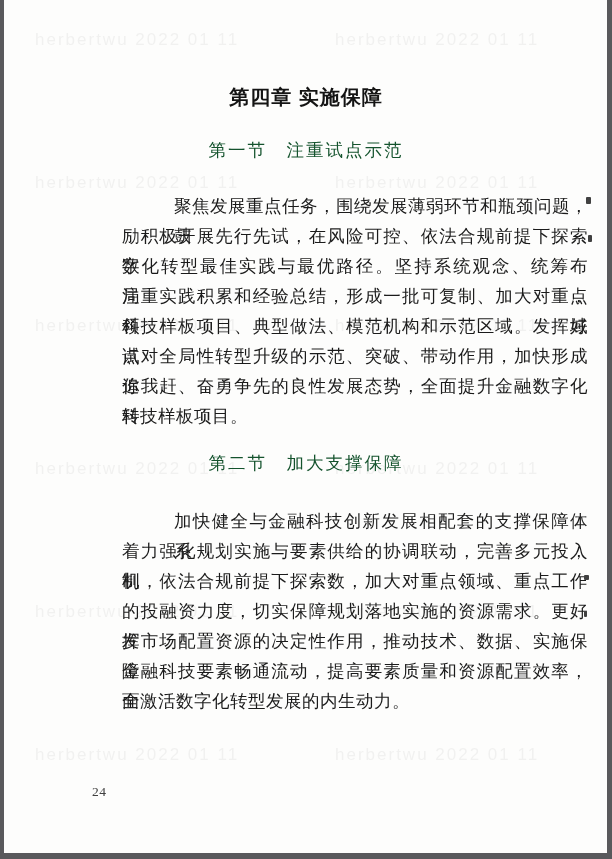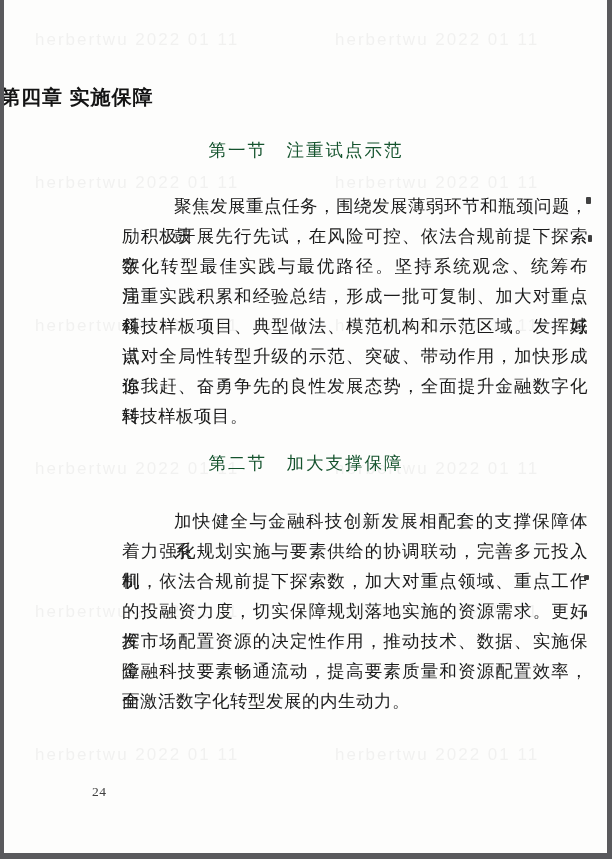--- a/index.html
+++ b/index.html
@@ -28,20 +28,21 @@
     font-family: "Liberation Sans", sans-serif;
     font-size: 17px;
     letter-spacing: 2px;
     color: rgba(100, 100, 100, 0.075);
     white-space: nowrap;
   }
 
   .chapter-title {
     position: absolute; top: 84px; left: 0; width: 612px;
     margin: 0;
+    text-align: center;
     font-family: "Liberation Sans", sans-serif;
     font-size: 20px; font-weight: bold;
     color: #141414;
     letter-spacing: 1px;
   }
   .section-heading {
     position: absolute; left: 0; width: 612px;
     margin: 0;
     text-align: center;
     font-size: 17.5px; font-weight: normal;

